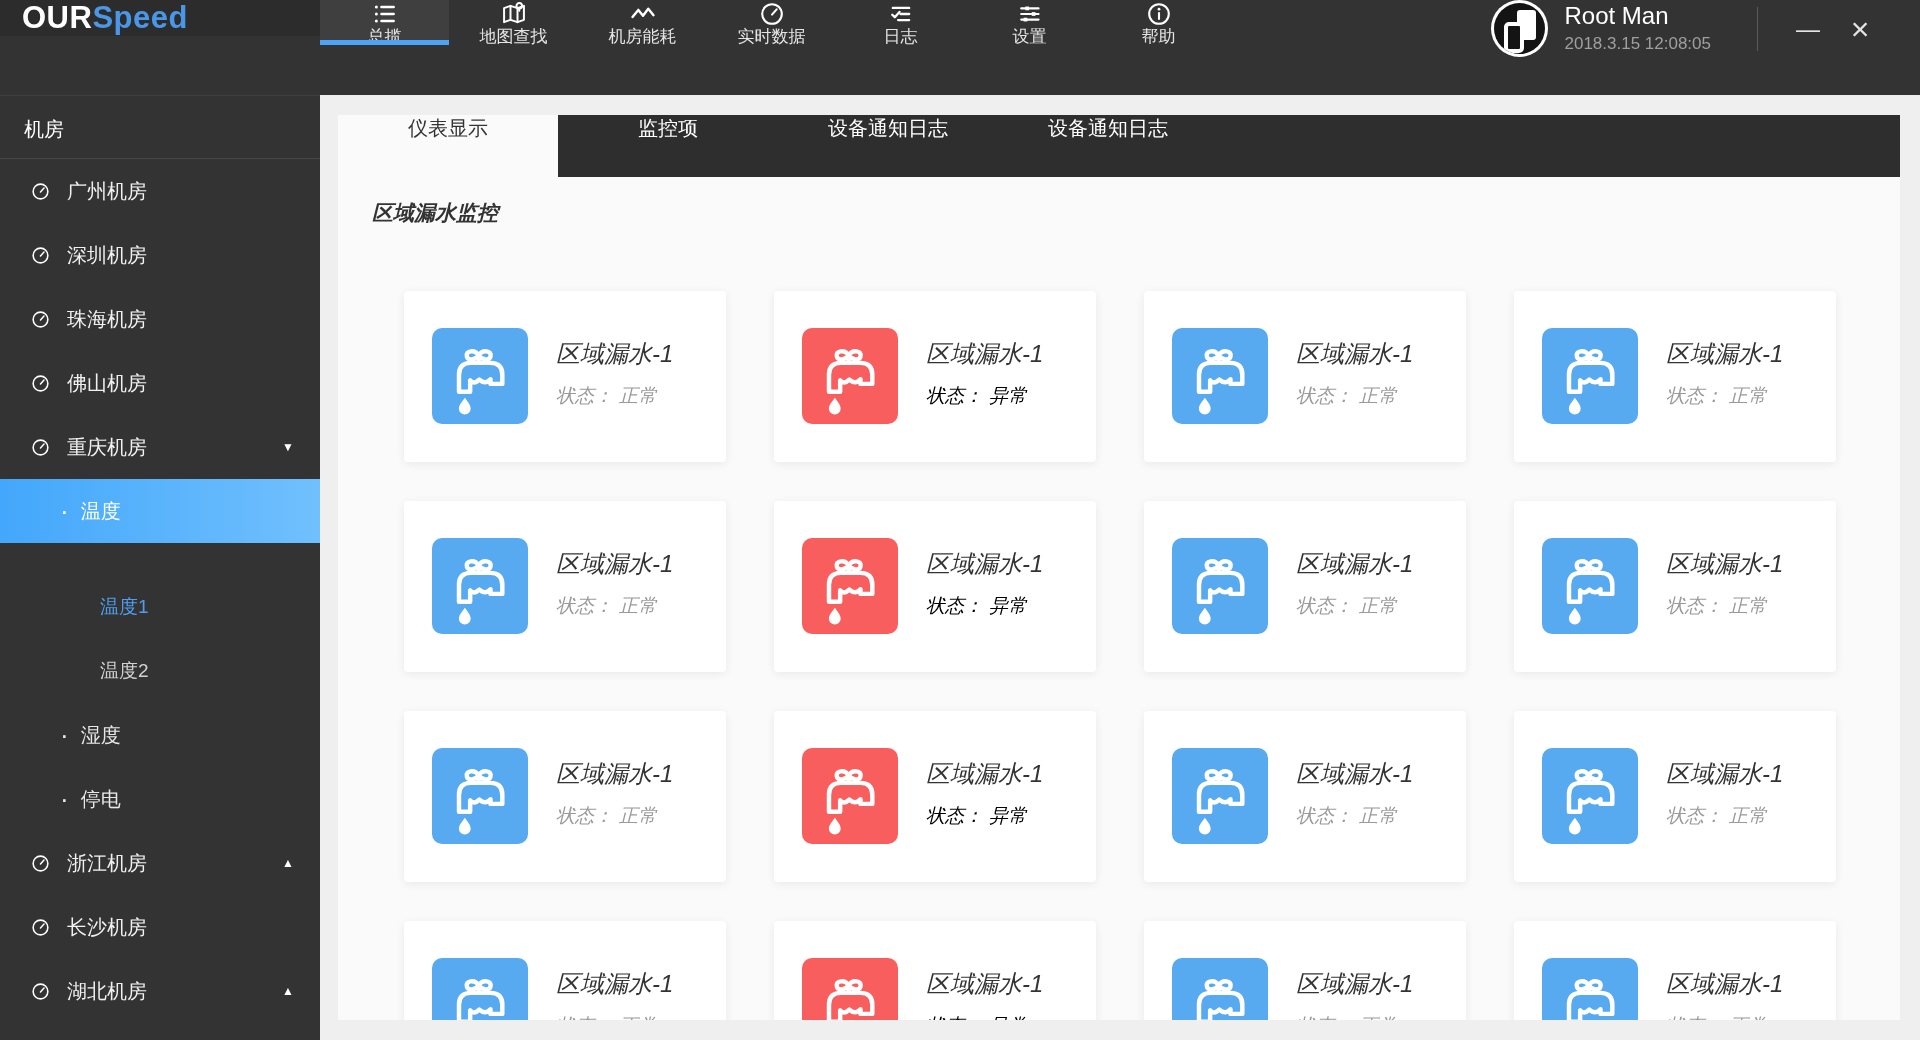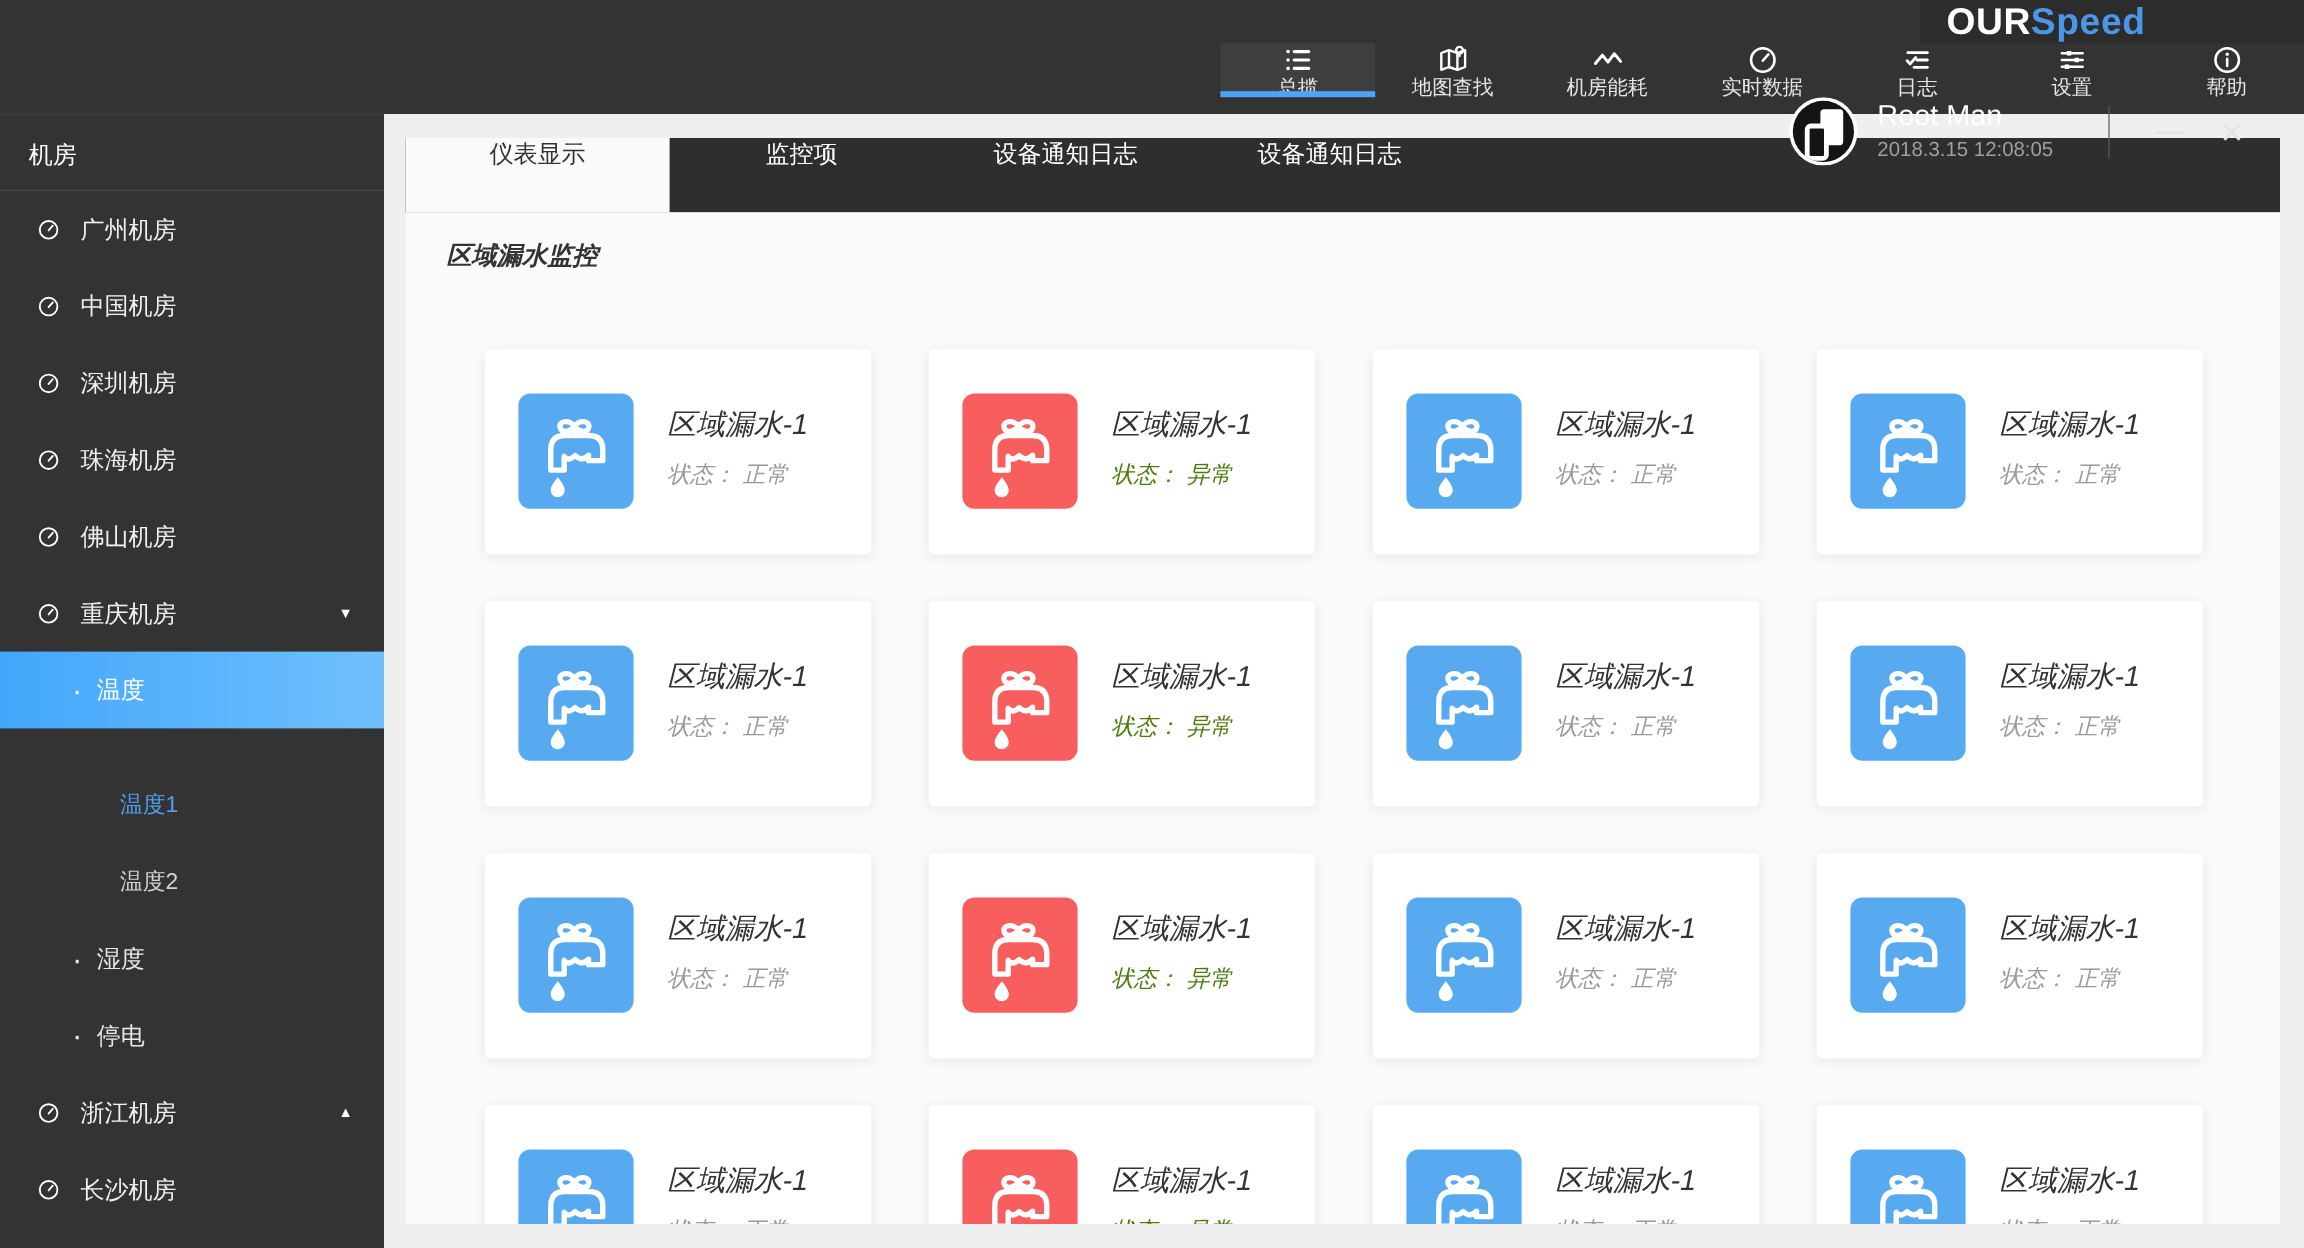--- a/index.html
+++ b/index.html
@@ -1,21 +1,21 @@
 <!DOCTYPE html>
 <html><head>
 <meta charset="utf-8">
 <style>
   html,body{margin:0;padding:0;width:1920px;height:1040px;overflow:hidden;background:#efefef;
     font-family:"Liberation Sans","DejaVu Sans",sans-serif;}
   *{box-sizing:border-box;}
   .app{position:relative;width:1920px;height:1040px;background:#efefef;}
 
   
-  .topbar{position:absolute;top:0;left:0;right:0;height:95px;background:#333333;display:flex;align-items:flex-end;z-index:3;flex-direction:column;}
+  .topbar{position:absolute;top:0;left:0;right:0;height:95px;background:#333333;display:flex;align-items:flex-start;z-index:3;}
   .logo{width:320px;background:#2c2c2c;display:flex;align-items:center;padding-left:22px;
     font-size:31px;font-weight:bold;letter-spacing:.5px;flex:none;}
   .logo-our{color:#ffffff;}
   .logo-speed{color:#4a97e8;}
   .topnav{display:flex;flex:none;}
   .nav-item{position:relative;width:129px;display:flex;flex-direction:column;align-items:center;justify-content:center;
     gap:0;cursor:pointer;color:#e5e5e5;}
   .nav-item[data-state="active"]{background:#3f3f3f;}
   .nav-item[data-state="active"]::after{content:"";position:absolute;left:0;right:0;bottom:0;height:5px;background:#4da3f6;}
   .nav-icon{width:28px;height:28px;display:block;}
@@ -60,21 +60,21 @@
     grid-auto-rows:171px;column-gap:48px;row-gap:39px;}
   .card{position:relative;background:#ffffff;border-radius:4px;box-shadow:0 2px 10px rgba(0,0,0,.07);cursor:pointer;}
   .card-icon{position:absolute;left:28px;top:37px;width:96px;height:96px;border-radius:10px;background:#58aaf0;
     display:flex;align-items:center;justify-content:center;}
   .card[data-state="alert"] .card-icon{background:#f95e5e;}
   .card-icon svg{width:84px;height:84px;display:block;}
   .card-text{position:absolute;left:152px;top:47px;}
   .card-title{font-size:24px;color:#333333;}
   .card-status{margin-top:13px;font-size:19px;color:#9a9a9a;}
   .card-status .status-value{margin-left:6px;}
-  .card[data-state="alert"] .card-status{color:#4d7c0f;}
+  .card[data-state="alert"] .card-status{color:#000000;}
 </style>
 </head>
 <body>
 
 <div class="app">
 
   <header class="topbar">
     <div class="logo">
       <span class="logo-our">OUR</span>
         <span class="logo-speed">Speed</span>
@@ -197,31 +197,20 @@
 
         </div>
         <div class="side-item" data-level="room">
           <span class="gauge">
             <svg viewBox="0 0 24 24" fill="none" stroke="#ffffff" stroke-width="1.8" stroke-linecap="round">
               <circle cx="12" cy="12" r="8.4"></circle>
               <path d="M12 12.5l4-4.5"></path>
             </svg>
           </span>
 
-          <span class="side-label">中国机房</span>
-
-        </div>
-        <div class="side-item" data-level="room">
-          <span class="gauge">
-            <svg viewBox="0 0 24 24" fill="none" stroke="#ffffff" stroke-width="1.8" stroke-linecap="round">
-              <circle cx="12" cy="12" r="8.4"></circle>
-              <path d="M12 12.5l4-4.5"></path>
-            </svg>
-          </span>
-
           <span class="side-label">深圳机房</span>
 
         </div>
         <div class="side-item" data-level="room">
           <span class="gauge">
             <svg viewBox="0 0 24 24" fill="none" stroke="#ffffff" stroke-width="1.8" stroke-linecap="round">
               <circle cx="12" cy="12" r="8.4"></circle>
               <path d="M12 12.5l4-4.5"></path>
             </svg>
           </span>

